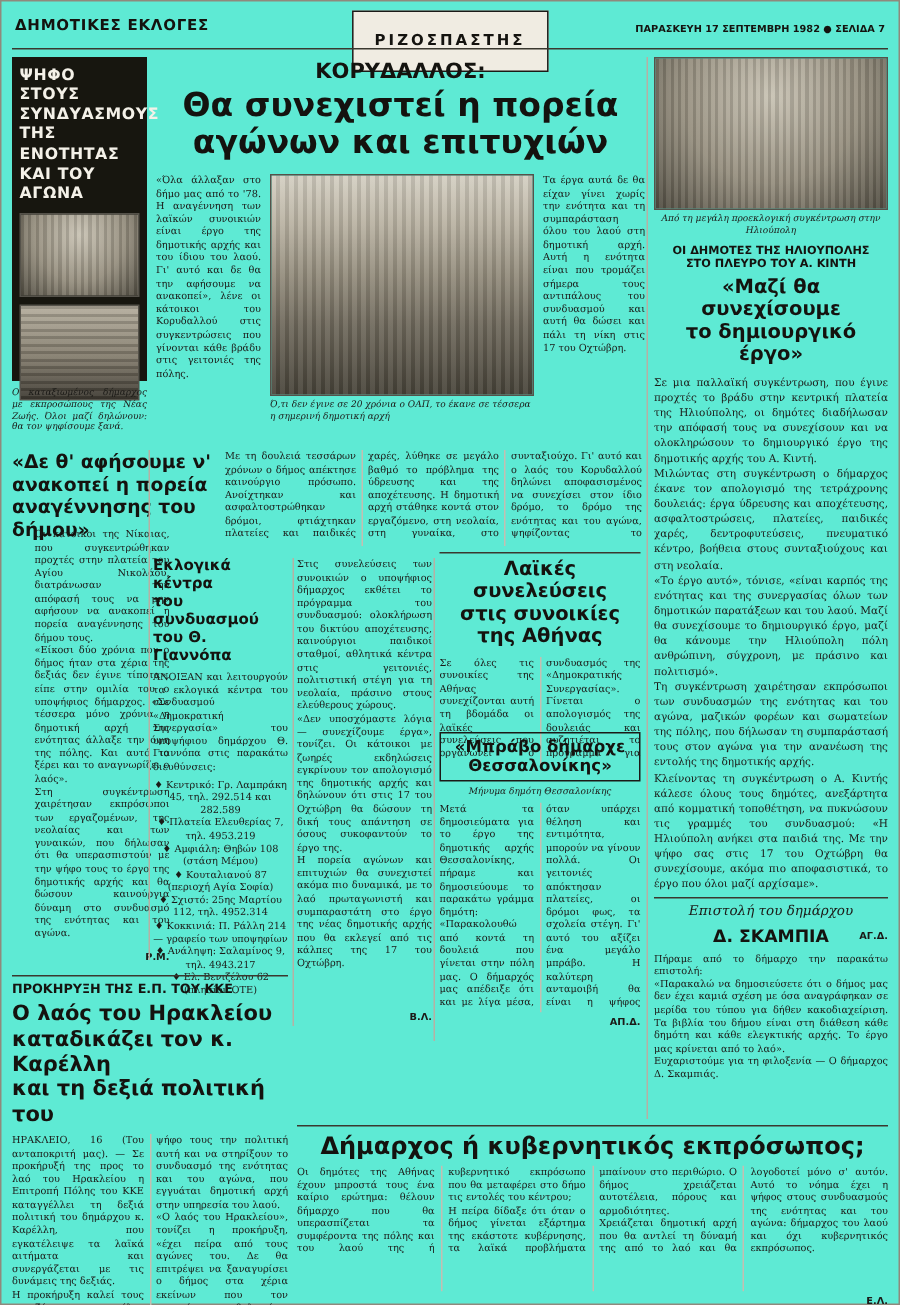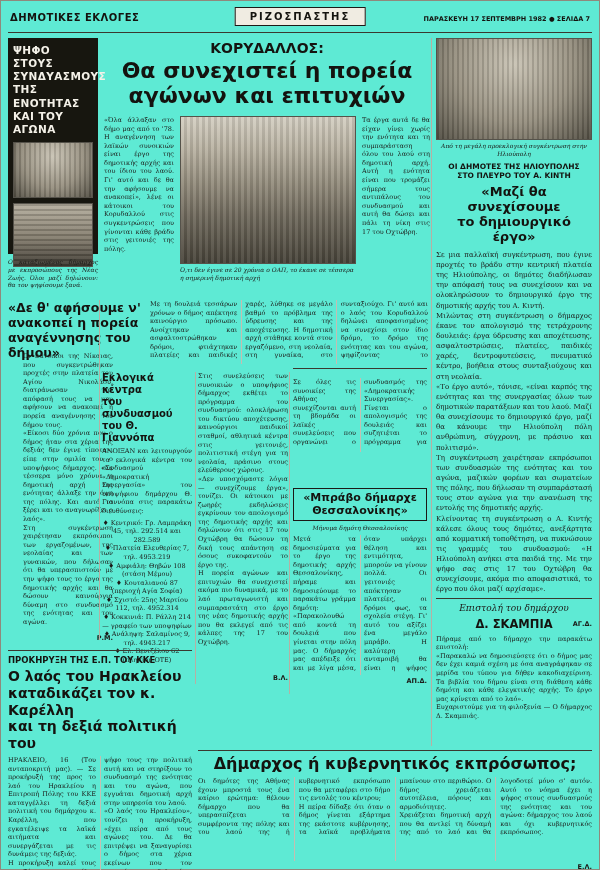--- a/index.html
+++ b/index.html
@@ -30,21 +30,21 @@
       repeating-linear-gradient(0deg,rgba(0,0,0,.15) 0 2px,rgba(255,255,255,.05) 2px 5px),
       linear-gradient(180deg,#b5ae9e 0%,#847d6e 55%,#3f3b33 100%);}
   .center{text-align:center;}
 </style>
 </head>
 <body>
 
 <div class="page">
 
   <div class="abs hl" style="left:10px;top:12px;font-size:10px;letter-spacing:.5px;">ΔΗΜΟΤΙΚΕΣ ΕΚΛΟΓΕΣ</div>
-  <div class="abs hl" style="left:50%;top:7px;transform:translateX(-50%);border:1.5px solid #1b1a17;padding:3px 14px;font-size:10px;letter-spacing:2px;background:#f0ece2;">ΡΙΖΟΣΠΑΣΤΗΣ</div>
+  <div class="abs hl" style="left:50%;top:7px;transform:translateX(-50%);border:1.5px solid #1b1a17;padding:14px 14px;font-size:10px;letter-spacing:2px;background:#f0ece2;">ΡΙΖΟΣΠΑΣΤΗΣ</div>
   <div class="abs hl" style="right:10px;top:15px;font-size:6.5px;">ΠΑΡΑΣΚΕΥΗ 17 ΣΕΠΤΕΜΒΡΗ 1982 ● ΣΕΛΙΔΑ 7</div>
   <div class="abs hrule" style="left:8px;right:8px;top:32px;"></div>
 
   <div class="abs" style="left:8px;top:38px;width:90px;height:216px;background:#17160f;color:#f4f1e8;padding:6px 5px;box-sizing:border-box;">
     <div class="hl pre" style="color:#f4f1e8;font-size:10.5px;line-height:1.25;letter-spacing:.4px;">ΨΗΦΟ
 ΣΤΟΥΣ
 ΣΥΝΔΥΑΣΜΟΥΣ
 ΤΗΣ ΕΝΟΤΗΤΑΣ
 ΚΑΙ ΤΟΥ ΑΓΩΝΑ</div>
     <div class="photo ph-crowd" style="height:54px;margin-top:6px;"></div>
@@ -108,20 +108,22 @@
   </div>
 
   <div class="abs" style="left:198px;top:372px;width:90px;">
     <div class="t6 pre clip" style="height:300px;">Στις συνελεύσεις των συνοικιών ο υποψήφιος δήμαρχος εκθέτει το πρόγραμμα του συνδυασμού: ολοκλήρωση του δικτύου αποχέτευσης, καινούργιοι παιδικοί σταθμοί, αθλητικά κέντρα στις γειτονιές, πολιτιστική στέγη για τη νεολαία, πράσινο στους ελεύθερους χώρους.
 «Δεν υποσχόμαστε λόγια — συνεχίζουμε έργα», τονίζει. Οι κάτοικοι με ζωηρές εκδηλώσεις εγκρίνουν τον απολογισμό της δημοτικής αρχής και δηλώνουν ότι στις 17 του Οχτώβρη θα δώσουν τη δική τους απάντηση σε όσους συκοφαντούν το έργο της.
 Η πορεία αγώνων και επιτυχιών θα συνεχιστεί ακόμα πιο δυναμικά, με το λαό πρωταγωνιστή και συμπαραστάτη στο έργο της νέας δημοτικής αρχής που θα εκλεγεί από τις κάλπες της 17 του Οχτώβρη.</div>
     <div class="sig">Β.Λ.</div>
   </div>
 
   <div class="abs" style="left:293px;top:368px;width:134px;border-top:1px solid #3a382f;padding-top:4px;">
+    <div class="hl center pre" style="font-size:13px;line-height:1.15;">Λαϊκές συνελεύσεις
+στις συνοικίες της Αθήνας</div>
     <div class="t6 cols2 clip" style="height:74px;margin-top:5px;">Σε όλες τις συνοικίες της Αθήνας συνεχίζονται αυτή τη βδομάδα οι λαϊκές συνελεύσεις που οργανώνει ο συνδυασμός της «Δημοκρατικής Συνεργασίας». Γίνεται ο απολογισμός της δουλειάς και συζητιέται το πρόγραμμα για την επόμενη τετραετία. Αύριο Σάββατο θα γίνουν συνελεύσεις στα Πατήσια, στου Γκύζη, στο Παγκράτι, στα Πετράλωνα και στην Κυψέλη.</div>
   </div>
 
   <div class="abs" style="left:293px;top:488px;width:134px;">
     <div class="hl center pre" style="border:1.5px solid #1b1a17;padding:3px 2px;font-size:11px;line-height:1.15;">«Μπράβο δήμαρχε
 Θεσσαλονίκης»</div>
     <div class="cap center" style="margin-top:3px;">Μήνυμα δημότη Θεσσαλονίκης</div>
     <div class="t6 cols2 pre clip" style="height:140px;margin-top:3px;">Μετά τα δημοσιεύματα για το έργο της δημοτικής αρχής Θεσσαλονίκης, πήραμε και δημοσιεύουμε το παρακάτω γράμμα δημότη:
 «Παρακολουθώ από κοντά τη δουλειά που γίνεται στην πόλη μας. Ο δήμαρχός μας απέδειξε ότι και με λίγα μέσα, όταν υπάρχει θέληση και εντιμότητα, μπορούν να γίνουν πολλά. Οι γειτονιές απόκτησαν πλατείες, οι δρόμοι φως, τα σχολεία στέγη. Γι' αυτό του αξίζει ένα μεγάλο μπράβο. Η καλύτερη ανταμοιβή θα είναι η ψήφος όλων μας στις εκλογές του Οχτώβρη, για να συνεχίσει το έργο του».</div>
     <div class="sig">ΑΠ.Δ.</div>

